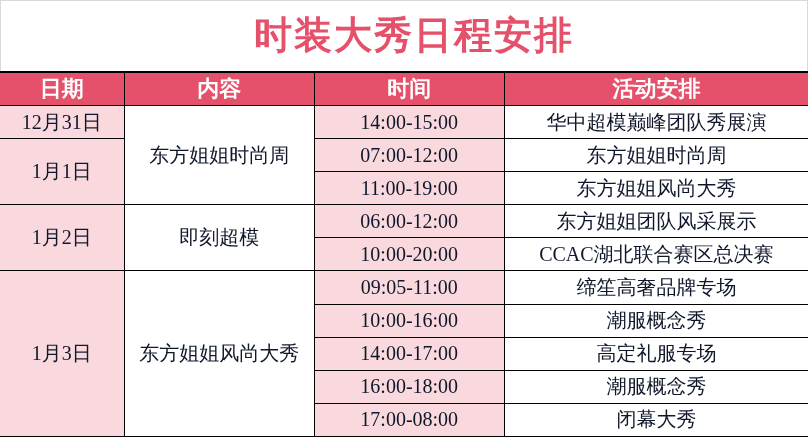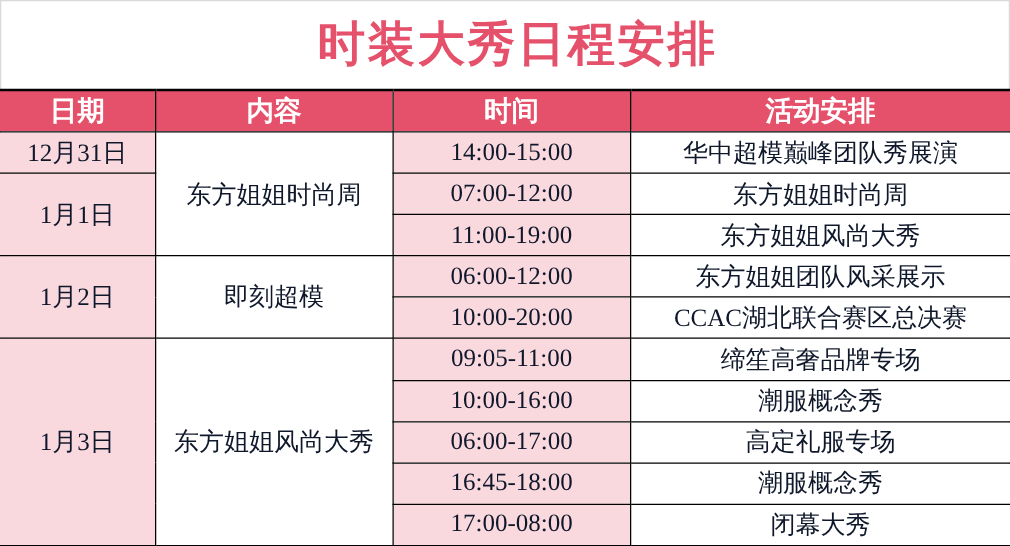--- a/index.html
+++ b/index.html
@@ -118,25 +118,25 @@
           <td class="pink" rowspan="5">1月3日</td>
           <td rowspan="5">东方姐姐风尚大秀</td>
           <td class="pink">09:05-11:00</td>
           <td>缔笙高奢品牌专场</td>
         </tr>
         <tr>
           <td class="pink">10:00-16:00</td>
           <td>潮服概念秀</td>
         </tr>
         <tr>
-          <td class="pink">06:00-17:00</td>
+          <td class="pink">14:00-17:00</td>
           <td>高定礼服专场</td>
         </tr>
         <tr>
-          <td class="pink">16:45-18:00</td>
+          <td class="pink">16:00-18:00</td>
           <td>潮服概念秀</td>
         </tr>
         <tr>
           <td class="pink">17:00-08:00</td>
           <td>闭幕大秀</td>
         </tr>
       </tbody>
   </table>
 </div>
 

